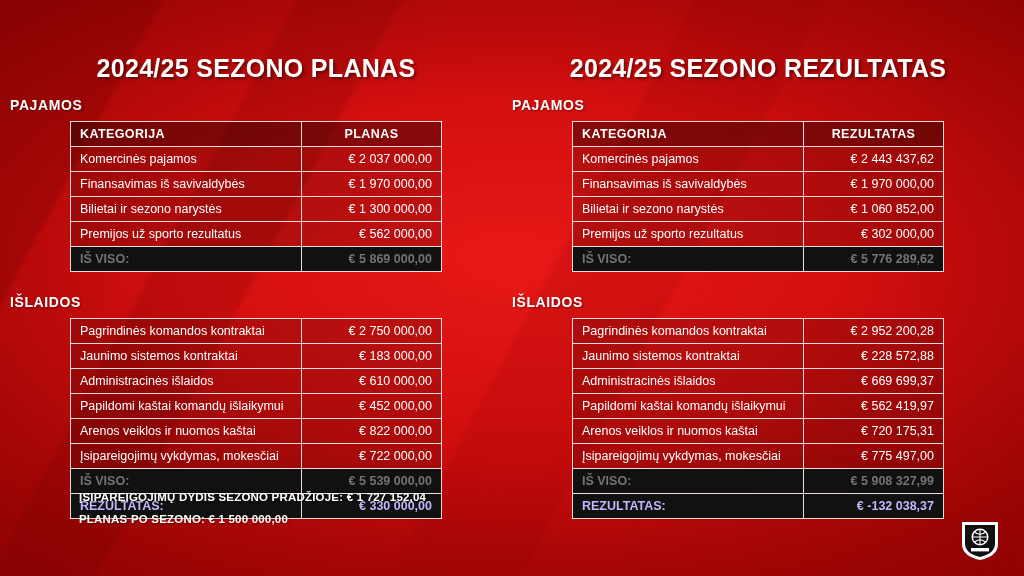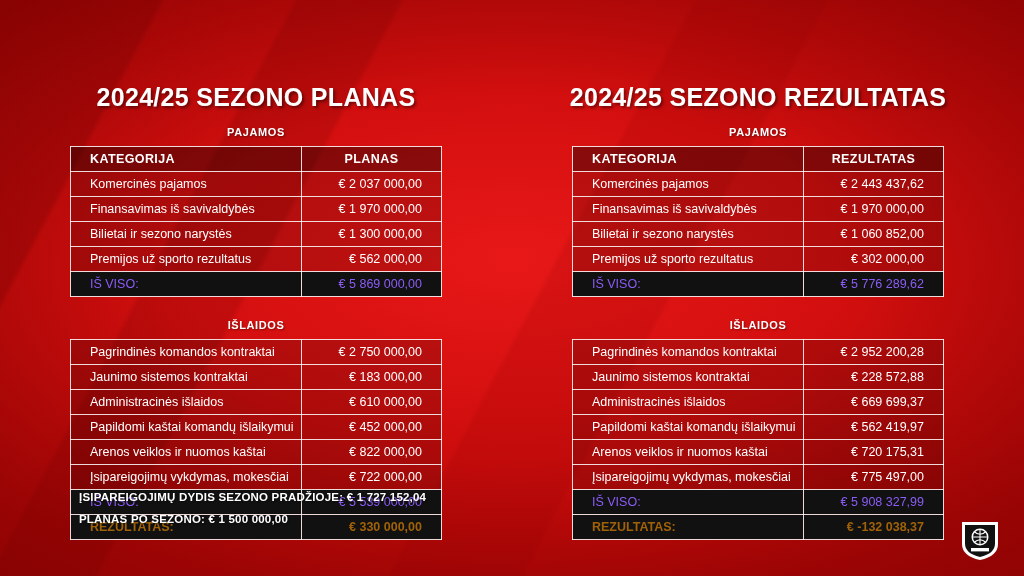--- a/index.html
+++ b/index.html
@@ -39,45 +39,44 @@
     width: 492px;
   }
   .col-left  { left: 10px; }
   .col-right { left: 512px; }
 
   .col-title {
     text-align: center;
     font-weight: bold;
     font-size: 25px;
     letter-spacing: 0.3px;
-    margin-top: 83px;
+    margin-top: 54px;
     text-shadow: 2px 2px 3px rgba(0,0,0,0.45);
     font-stretch: condensed;
   }
   .section-label {
-    text-align: center;
-    font-weight: bold;
-    font-size: 11px;
+    font-weight: bold;
+    font-size: 14px;
     letter-spacing: 0.6px;
     margin-top: 14px;
     margin-bottom: 8px;
     text-shadow: 1px 1px 2px rgba(0,0,0,0.4);
   }
   .section-label.expenses { margin-top: 22px; }
 
   table.fin {
     border-collapse: collapse;
     width: 372px;
     margin: 0 auto;
     background: rgba(0,0,0,0.16);
     table-layout: fixed;
   }
   table.fin td, table.fin th {
     border: 1px solid rgba(255,255,255,0.85);
-    padding: 5px 19px;
+    padding: 5px 9px;
     font-size: 12.5px;
     font-weight: normal;
     text-align: left;
     height: 22px;
     white-space: nowrap;
     overflow: hidden;
   }
   table.fin .val {
     text-align: right;
     width: 140px;
@@ -85,27 +84,27 @@
   table.fin thead th {
     font-weight: bold;
     letter-spacing: 0.4px;
     font-size: 12.5px;
     background: rgba(0,0,0,0.25);
   }
   table.fin thead th.val { text-align: center; }
 
   tr.total td {
     background: #111;
-    font-weight: normal;
-    color: #8b5cf6;
+    font-weight: bold;
+    color: #737373;
   }
   tr.result td {
     background: #111;
     font-weight: bold;
-    color: #a16207;
+    color: #c4b5fd;
   }
 
   .footnotes {
     position: absolute;
     font-size: 11.5px;
     font-weight: bold;
     letter-spacing: 0.2px;
     line-height: 1.9;
     text-shadow: 1px 1px 2px rgba(0,0,0,0.4);
   }

